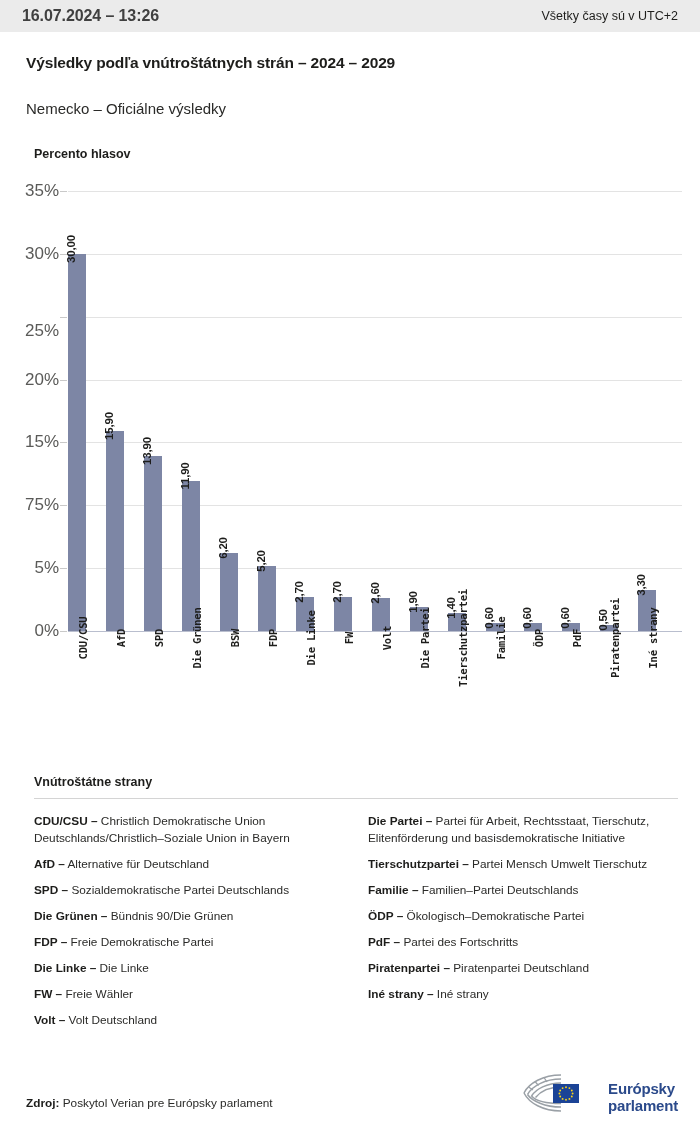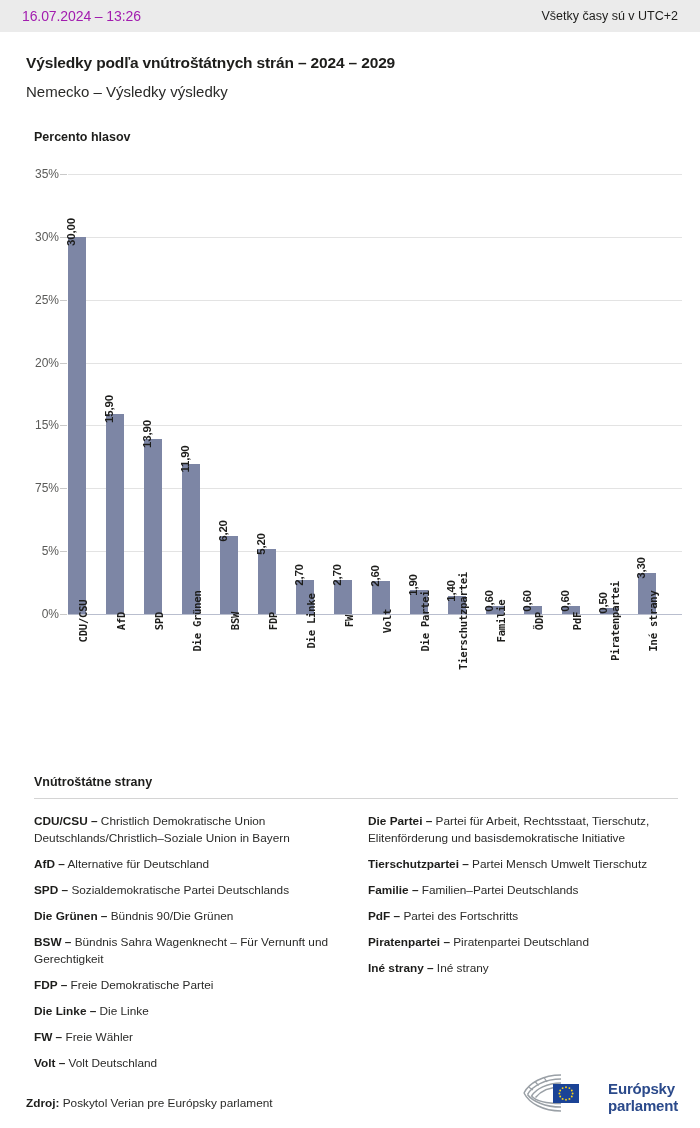--- a/index.html
+++ b/index.html
@@ -20,40 +20,40 @@
   .topbar {
     height: 32px;
     background: #ebebeb;
     display: flex;
     align-items: center;
     justify-content: space-between;
     padding: 0 22px;
     box-sizing: border-box;
   }
   .topbar-left {
-    font-size: 14px;
-    font-weight: 400;
+    font-size: 16px;
+    font-weight: 700;
     letter-spacing: -0.1px;
-    color: #a21caf;
+    color: #404040;
   }
   .topbar-right {
     font-size: 12.5px;
     font-weight: 400;
     color: #1d1d1b;
   }
 
   
   .titles {
     padding: 22px 26px 0 26px;
   }
   .main-title {
     font-size: 15.5px;
     font-weight: 700;
     letter-spacing: -0.15px;
-    margin: 0 0 11px 0;
+    margin: 0 0 28px 0;
   }
   .sub-title {
     font-size: 15px;
     font-weight: 400;
     margin: 0;
     color: #2a2a28;
   }
 
   
   .chart-label {
@@ -79,21 +79,21 @@
     right: 0;
     height: 0;
     border-top: 1px solid #e3e3e3;
   }
   .grid-row.zero { border-top: 1px solid #b9bece; }
   .ytick {
     position: absolute;
     right: 100%;
     transform: translateY(-50%);
     margin-right: 9px;
-    font-size: 12px;
+    font-size: 17px;
     color: #5a5a58;
     white-space: nowrap;
   }
   .ytick-dash {
     position: absolute;
     right: 100%;
     width: 7px;
     border-top: 1px solid #c9c9c9;
     margin-right: 1px;
   }
@@ -207,21 +207,21 @@
 </head>
 <body>
 
 <div class="topbar">
   <div class="topbar-left">16.07.2024 – 13:26</div>
   <div class="topbar-right">Všetky časy sú v UTC+2</div>
 </div>
 
 <div class="titles">
   <h1 class="main-title">Výsledky podľa vnútroštátnych strán – 2024 – 2029</h1>
-  <div class="sub-title">Nemecko – Výsledky výsledky</div>
+  <div class="sub-title">Nemecko – Oficiálne výsledky</div>
 </div>
 
 <div class="chart-label">Percento hlasov</div>
 
 <div class="chart-wrap">
   <div class="plot">
     <div id="gridlines">
         <div class="grid-row zero" style="top: 440px;"></div>
         <div class="ytick-dash" style="top: 440px;"></div>
         <div class="ytick" style="top: 440px;">0%</div>
@@ -232,21 +232,21 @@
         <div class="ytick-dash" style="top: 314.286px;"></div>
         <div class="ytick" style="top: 314.286px;">75%</div>
         <div class="grid-row" style="top: 251.429px;"></div>
         <div class="ytick-dash" style="top: 251.429px;"></div>
         <div class="ytick" style="top: 251.429px;">15%</div>
         <div class="grid-row" style="top: 188.571px;"></div>
         <div class="ytick-dash" style="top: 188.571px;"></div>
         <div class="ytick" style="top: 188.571px;">20%</div>
         <div class="grid-row" style="top: 125.714px;"></div>
         <div class="ytick-dash" style="top: 125.714px;"></div>
-        <div class="ytick" style="top: 126px; text-align: center;">25%</div>
+        <div class="ytick" style="top: 140px; text-align: center;">25%</div>
         <div class="grid-row" style="top: 62.8571px;"></div>
         <div class="ytick-dash" style="top: 62.8571px;"></div>
         <div class="ytick" style="top: 62.8571px;">30%</div>
         <div class="grid-row" style="top: 0px;"></div>
         <div class="ytick-dash" style="top: 0px;"></div>
         <div class="ytick" style="top: 0px;">35%</div>
       </div>
     <div class="bars" id="bars">
         <div class="barcol" style="left: 0px; height: 440px;">
           <div class="bar" style="height: 377.143px; background: rgb(125, 134, 165);"></div>
@@ -334,30 +334,30 @@
 
 <div class="legend">
   <div class="legend-title">Vnútroštátne strany</div>
   <div class="legend-rule"></div>
   <div class="legend-cols">
     <div class="legend-col" id="legend-left">
         <div class="legend-item"><b>CDU/CSU –</b><span> Christlich Demokratische Union Deutschlands/Christlich–Soziale Union in Bayern</span></div>
         <div class="legend-item"><b>AfD –</b><span> Alternative für Deutschland</span></div>
         <div class="legend-item"><b>SPD –</b><span> Sozialdemokratische Partei Deutschlands</span></div>
         <div class="legend-item"><b>Die Grünen –</b><span> Bündnis 90/Die Grünen</span></div>
-        <div class="legend-item"><b>BSW –</b><span> Bündnis Sahra Wagenknecht – Für Vernunft und Gerechtigkeit</span></div>
         <div class="legend-item"><b>FDP –</b><span> Freie Demokratische Partei</span></div>
         <div class="legend-item"><b>Die Linke –</b><span> Die Linke</span></div>
         <div class="legend-item"><b>FW –</b><span> Freie Wähler</span></div>
         <div class="legend-item"><b>Volt –</b><span> Volt Deutschland</span></div>
       </div>
     <div class="legend-col" id="legend-right">
         <div class="legend-item"><b>Die Partei –</b><span> Partei für Arbeit, Rechtsstaat, Tierschutz, Elitenförderung und basisdemokratische Initiative</span></div>
         <div class="legend-item"><b>Tierschutzpartei –</b><span> Partei Mensch Umwelt Tierschutz</span></div>
         <div class="legend-item"><b>Familie –</b><span> Familien–Partei Deutschlands</span></div>
+        <div class="legend-item"><b>ÖDP –</b><span> Ökologisch–Demokratische Partei</span></div>
         <div class="legend-item"><b>PdF –</b><span> Partei des Fortschritts</span></div>
         <div class="legend-item"><b>Piratenpartei –</b><span> Piratenpartei Deutschland</span></div>
         <div class="legend-item"><b>Iné strany –</b><span> Iné strany</span></div>
       </div>
   </div>
 </div>
 
 <div class="footer">
   <div class="source">
     <b>Zdroj:</b>

